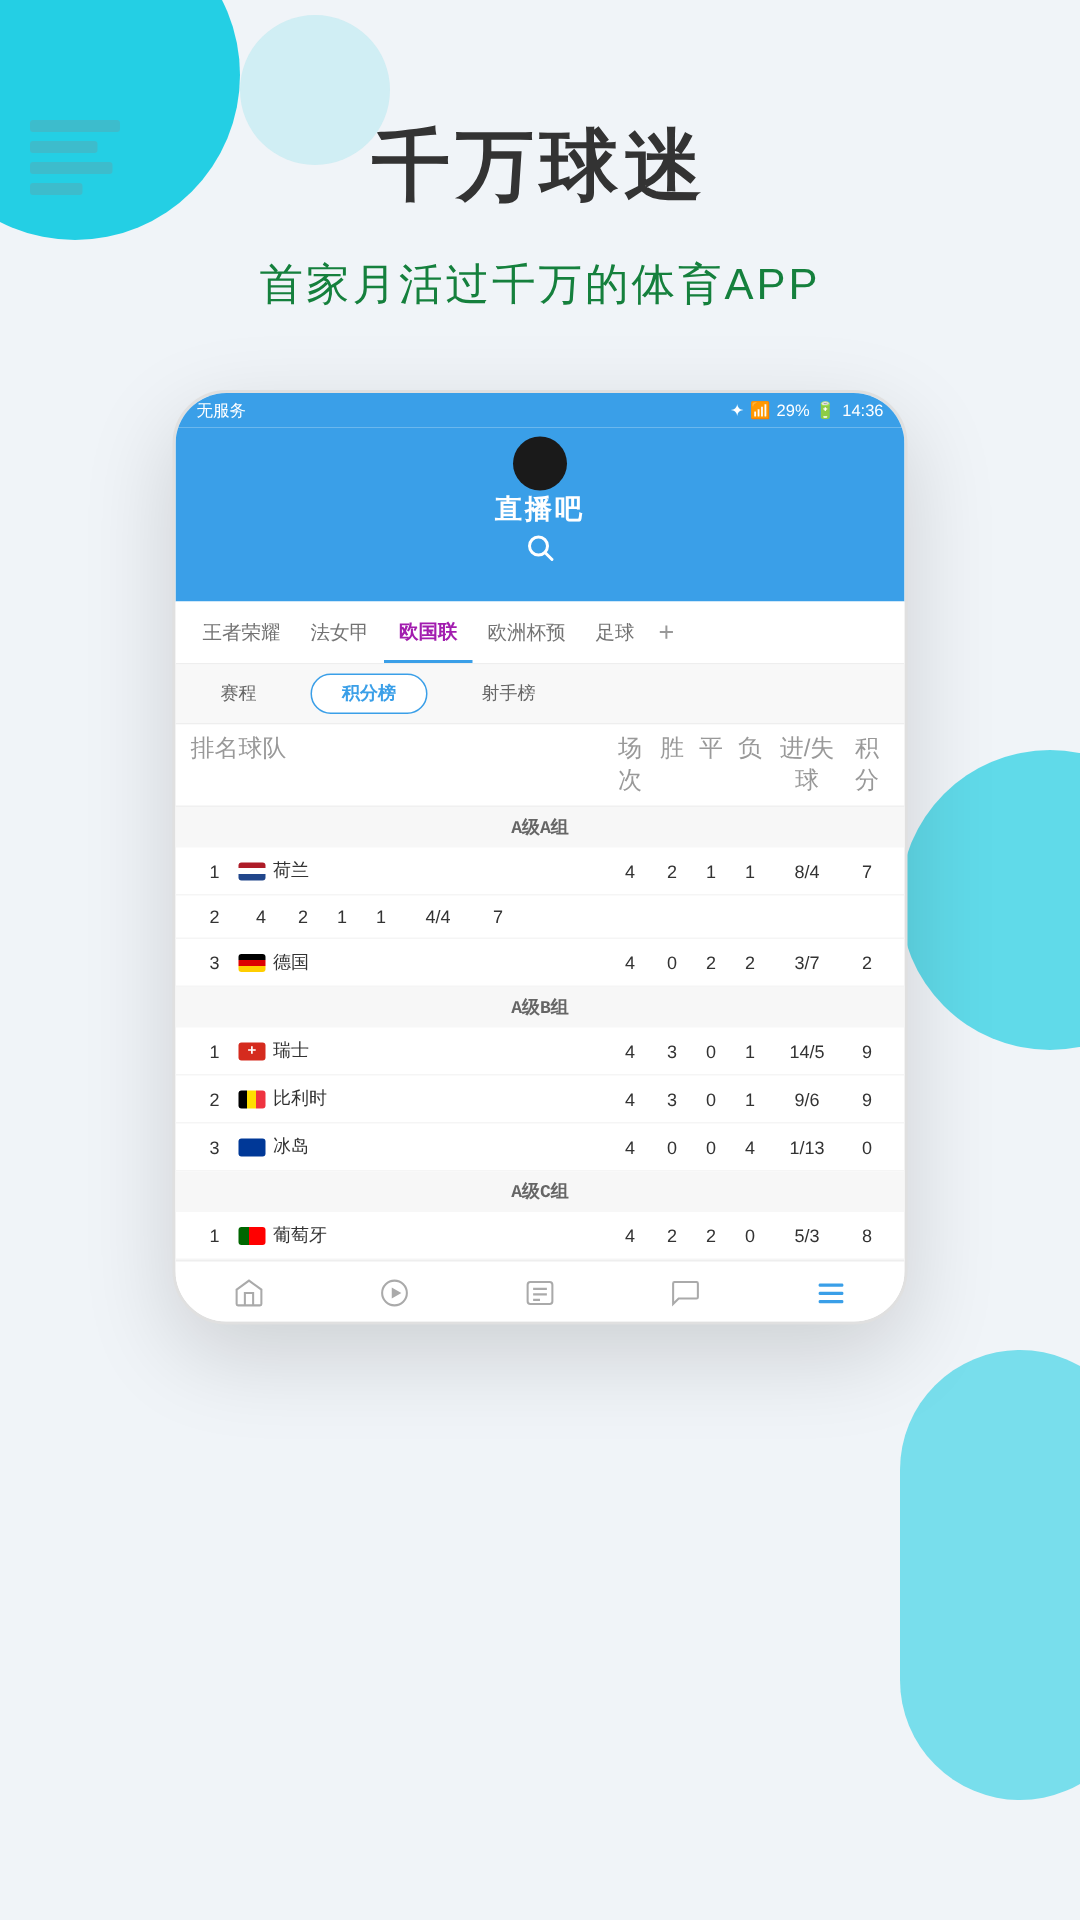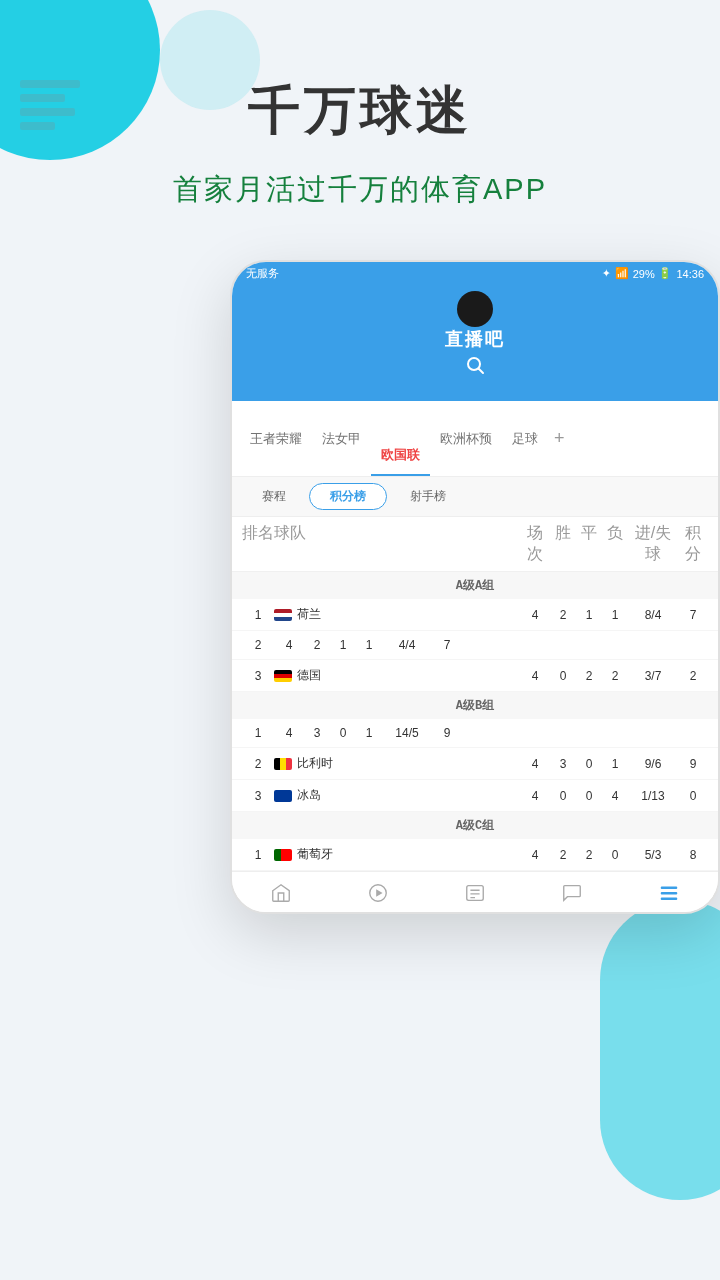--- a/index.html
+++ b/index.html
@@ -73,21 +73,21 @@
       color: #15803d;
       margin-top: 24px;
       letter-spacing: 2px;
     }
 
     
     .phone-wrapper {
       position: relative;
       z-index: 3;
       display: flex;
-      justify-content: flex-end;
+      justify-content: center;
       margin-top: 20px;
     }
     .phone {
       width: 490px;
       background: #fff;
       border-radius: 36px;
       box-shadow: 0 20px 60px rgba(0,0,0,0.15);
       overflow: hidden;
       border: 2px solid #e0e0e0;
     }
@@ -148,37 +148,36 @@
       overflow: hidden;
     }
     .nav-tab {
       padding: 10px 10px;
       font-size: 13px;
       color: #737373;
       white-space: nowrap;
       cursor: pointer;
     }
     .nav-tab.active {
-      color: #ef4444;
+      color: #a21caf;
       border-bottom: 2px solid #3a9fe8;
       font-weight: 600;
-      margin-top: 35px;
     }
     .nav-tab-plus {
       color: #999;
       font-size: 18px;
       padding: 10px 6px;
     }
 
     
     .sub-tabs {
       background: #f8f8f8;
       display: flex;
       padding: 6px 10px;
-      gap: 3px;
+      gap: 16px;
       align-items: center;
       border-bottom: 1px solid #eee;
     }
     .sub-tab {
       padding: 4px 20px;
       border-radius: 14px;
       font-size: 12px;
       color: #666;
       cursor: pointer;
     }
@@ -407,20 +406,23 @@
         <span class="col-win">0</span>
         <span class="col-draw">2</span>
         <span class="col-lose">2</span>
         <span class="col-goals">3/7</span>
         <span class="col-pts">2</span>
       </div>
 
       <div class="group-header">A级B组</div>
       <div class="table-row">
         <span class="col-rank">1</span>
+        <span class="col-team team-name-wrap">
+          <span class="team-flag flag-ch"></span>瑞士
+        </span>
         <span class="col-games">4</span>
         <span class="col-win">3</span>
         <span class="col-draw">0</span>
         <span class="col-lose">1</span>
         <span class="col-goals">14/5</span>
         <span class="col-pts">9</span>
       </div>
       <div class="table-row">
         <span class="col-rank">2</span>
         <span class="col-team team-name-wrap">

